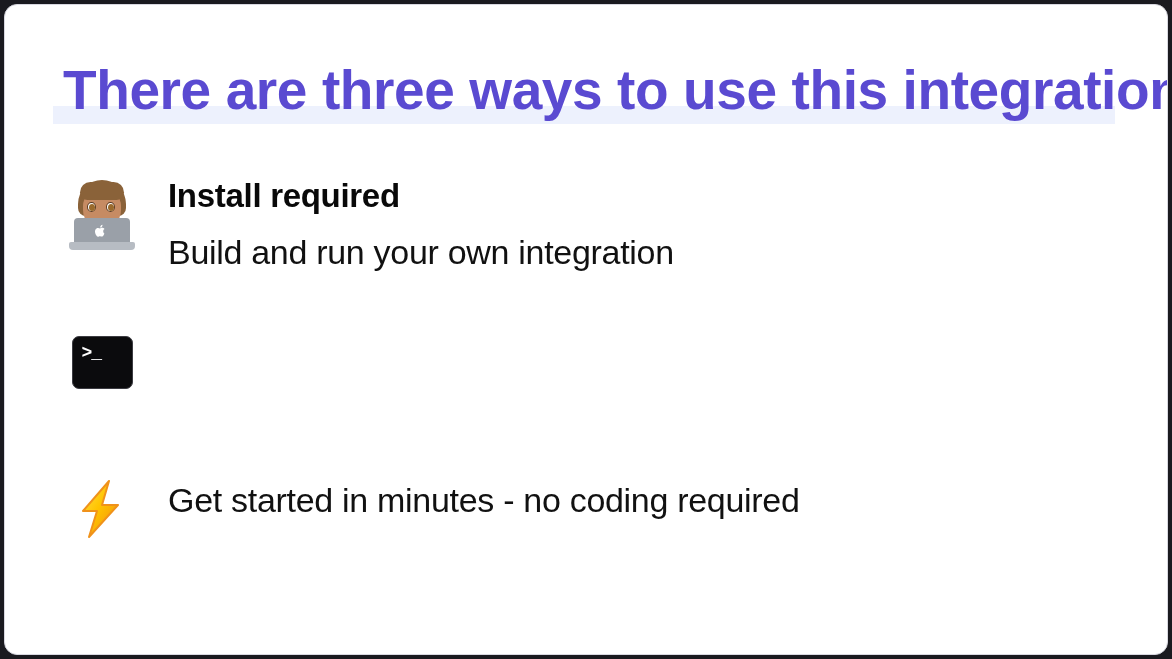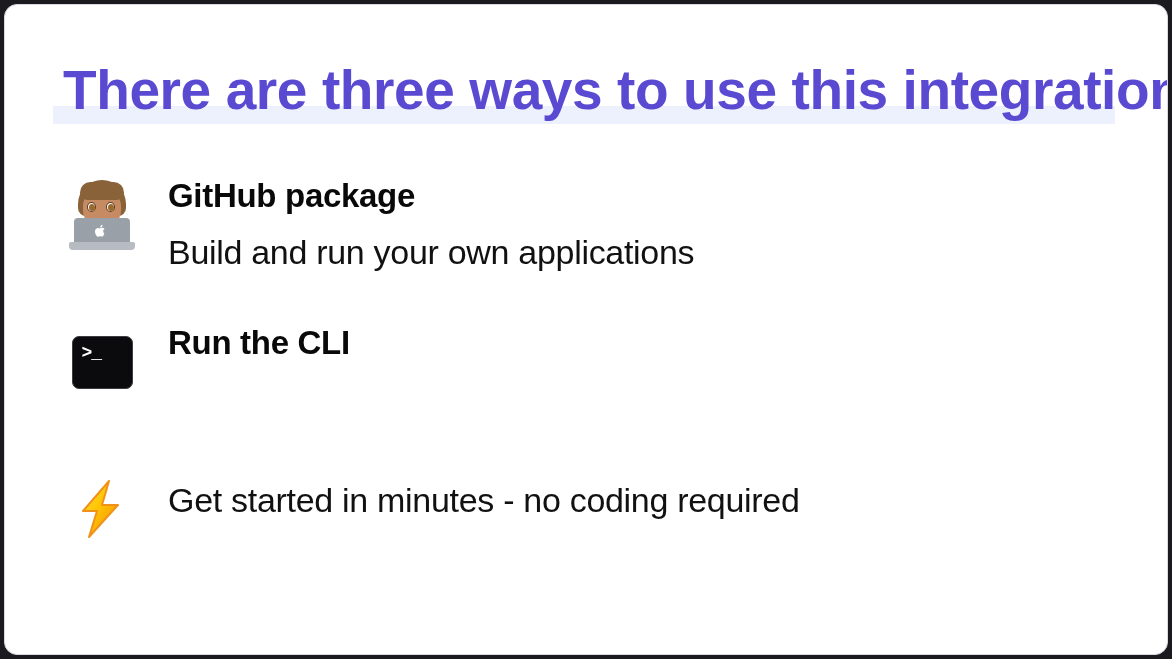--- a/index.html
+++ b/index.html
@@ -252,33 +252,32 @@
           <div class="tech-apple">
             <svg width="12" height="14" viewBox="0 0 12 14" xmlns="http://www.w3.org/2000/svg">
               <path d="M8.2 7.3c0-1.5 1.2-2.2 1.3-2.3-0.7-1-1.8-1.2-2.2-1.2-0.9-0.1-1.8 0.6-2.3 0.6-0.5 0-1.2-0.6-2-0.5C1.9 3.9 1 4.5 0.5 5.5c-1 1.8-0.3 4.4 0.7 5.8 0.5 0.7 1 1.5 1.8 1.4 0.7 0 1-0.5 1.9-0.5 0.9 0 1.1 0.5 1.9 0.4 0.8 0 1.3-0.7 1.8-1.4 0.6-0.8 0.8-1.6 0.8-1.6C9.3 9.6 8.2 8.9 8.2 7.3z" fill="#ffffff"></path>
               <path d="M6.9 2.7c0.4-0.5 0.7-1.2 0.6-1.9-0.6 0-1.3 0.4-1.7 0.9-0.4 0.5-0.7 1.2-0.6 1.9C5.9 3.6 6.5 3.2 6.9 2.7z" fill="#ffffff"></path>
             </svg>
           </div>
           <div class="tech-laptop-base"></div>
         </div>
       </div>
       <div class="row-body">
-        <div class="row-heading">GitHub package</div>
-        <div class="row-sub">Build and run your own applications</div>
+        <div class="row-heading">Install required</div>
+        <div class="row-sub">Build and run your own integration</div>
       </div>
     </div>
 
     <div class="row">
       <div class="row-icon">
         <div class="icon-terminal">
           <div class="term-prompt">&gt;_</div>
         </div>
       </div>
       <div class="row-body">
-        <div class="row-heading">Run the CLI</div>
       </div>
     </div>
 
     <div class="row">
       <div class="row-icon">
         <svg class="icon-bolt" viewBox="0 0 62 62" xmlns="http://www.w3.org/2000/svg">
           <defs>
             <linearGradient id="boltGrad" x1="0" y1="0" x2="1" y2="1">
               <stop offset="0%" stop-color="#ffe14d"></stop>
               <stop offset="45%" stop-color="#ffc400"></stop>

